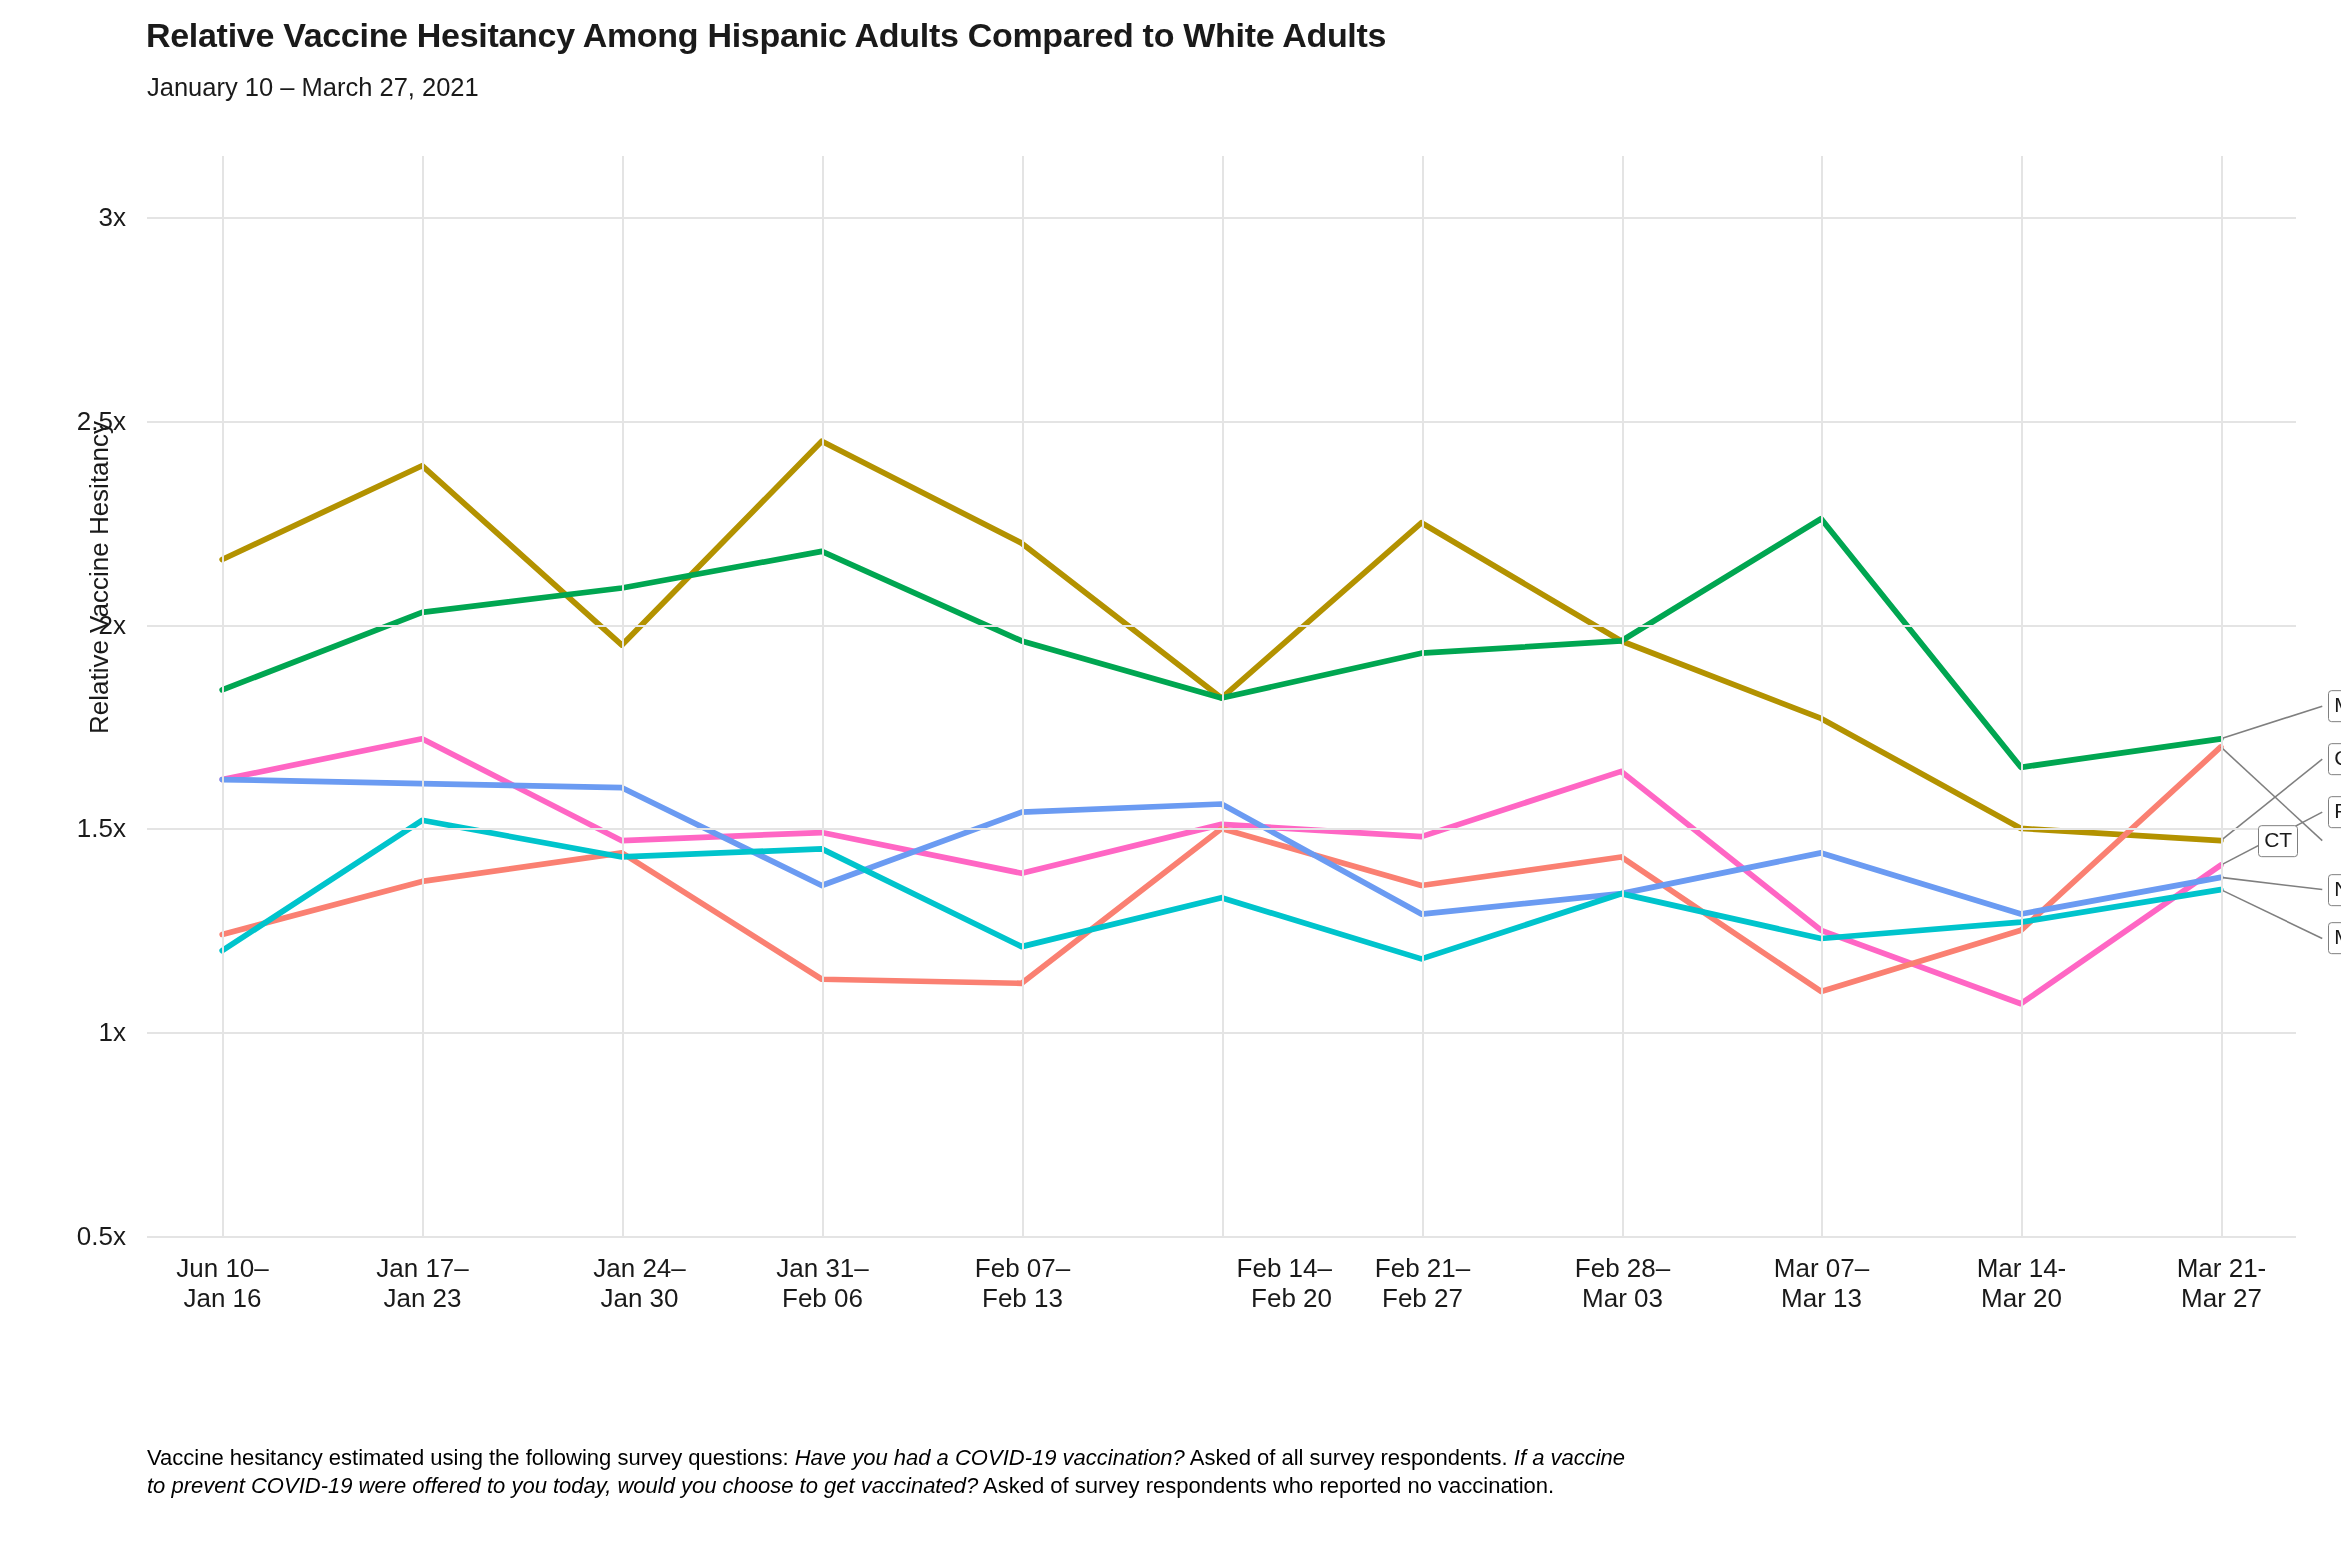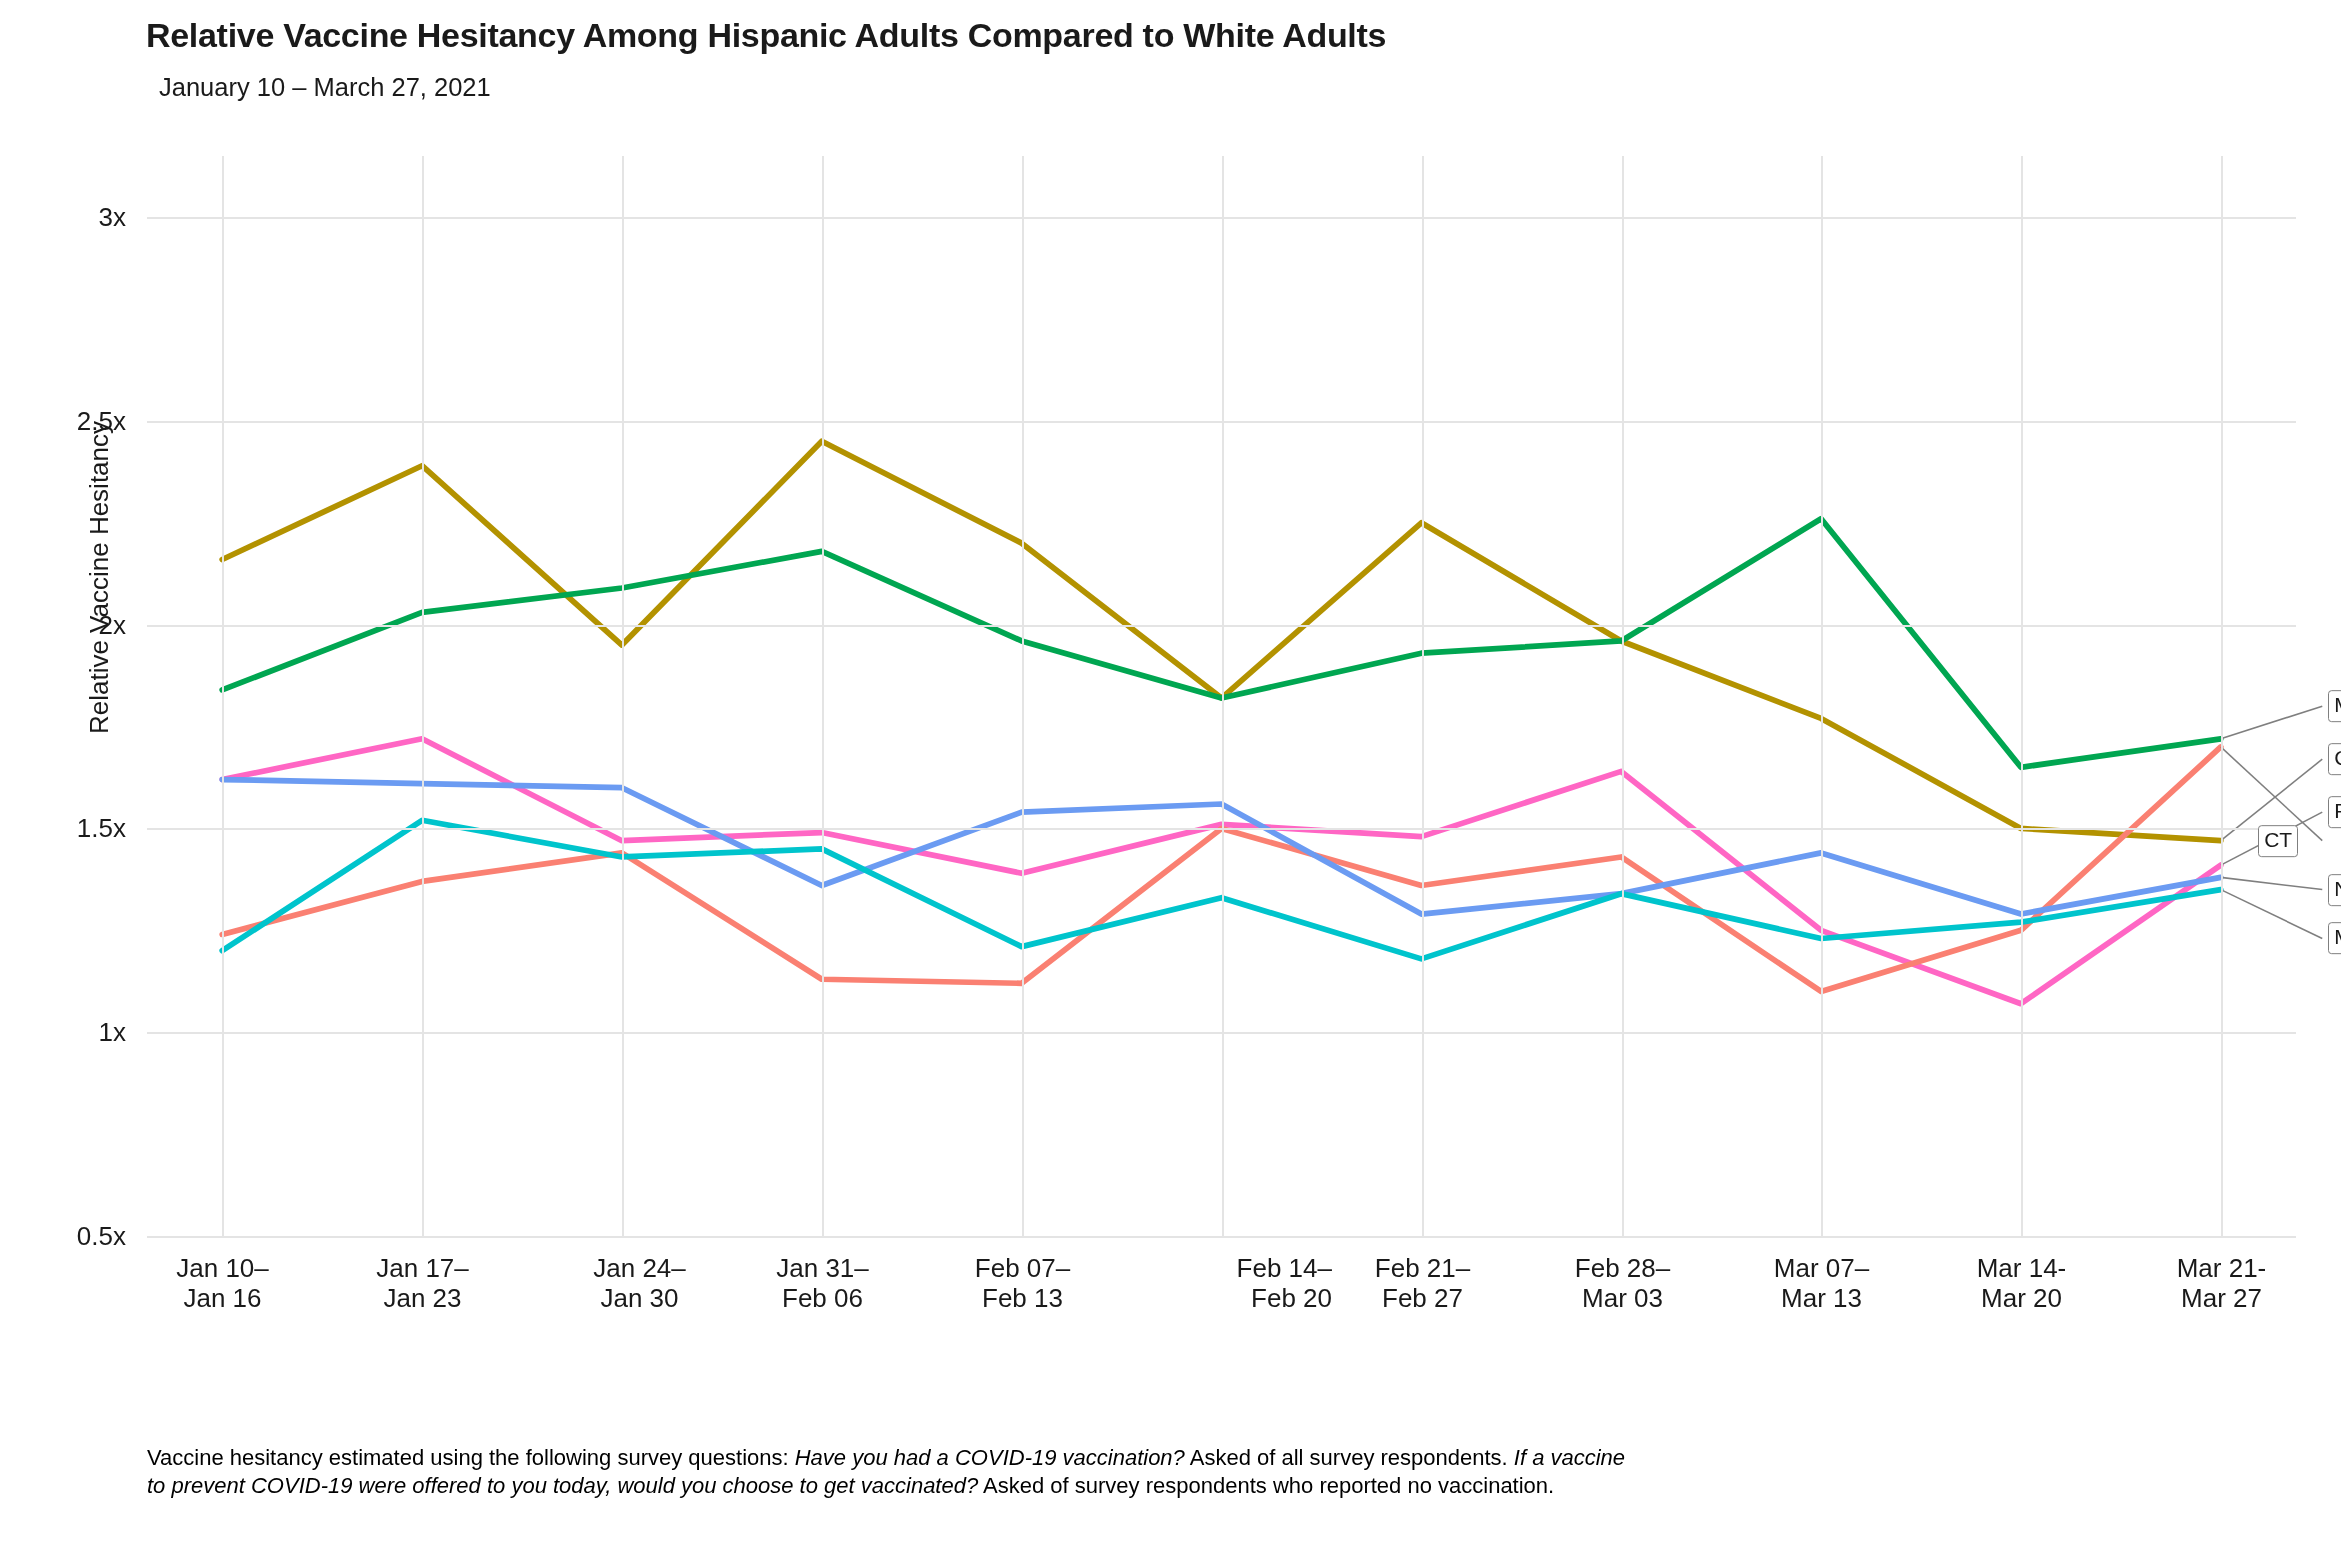--- a/index.html
+++ b/index.html
@@ -24,21 +24,21 @@
     position: absolute;
     left: 146px;
     top: 15.6px;
     font-size: 34px;
     font-weight: bold;
     letter-spacing: -0.3px;
     white-space: nowrap;
   }
   .subtitle {
     position: absolute;
-    left: 159px;
+    left: 147px;
     top: 73px;
     font-size: 25.5px;
     font-weight: normal;
     color: #1a1a1a;
     white-space: nowrap;
   }
   .ylabel {
     position: absolute;
     left: -83px;
     top: 562px;
@@ -152,21 +152,21 @@
       <div class="gridline-h" style="top: 672px;"></div>
       <div class="ytick-label" style="top: 672px;">1.5x</div>
       <div class="gridline-h" style="top: 469px;"></div>
       <div class="ytick-label" style="top: 469px;">2x</div>
       <div class="gridline-h" style="top: 265px;"></div>
       <div class="ytick-label" style="top: 265px;">2.5x</div>
       <div class="gridline-h" style="top: 61px;"></div>
       <div class="ytick-label" style="top: 61px;">3x</div>
       <div class="gridline-v" style="left: 75px;"></div>
       <div class="xtick-label" style="left: 75px;">
-        <div>Jan 10–</div>
+        <div>Jun 10–</div>
         <div>Jan 16</div>
       </div>
       <div class="gridline-v" style="left: 275px;"></div>
       <div class="xtick-label" style="left: 275px;">
         <div>Jan 17–</div>
         <div>Jan 23</div>
       </div>
       <div class="gridline-v" style="left: 475px;"></div>
       <div class="xtick-label" style="left: 492px;">
         <div>Jan 24–</div>

